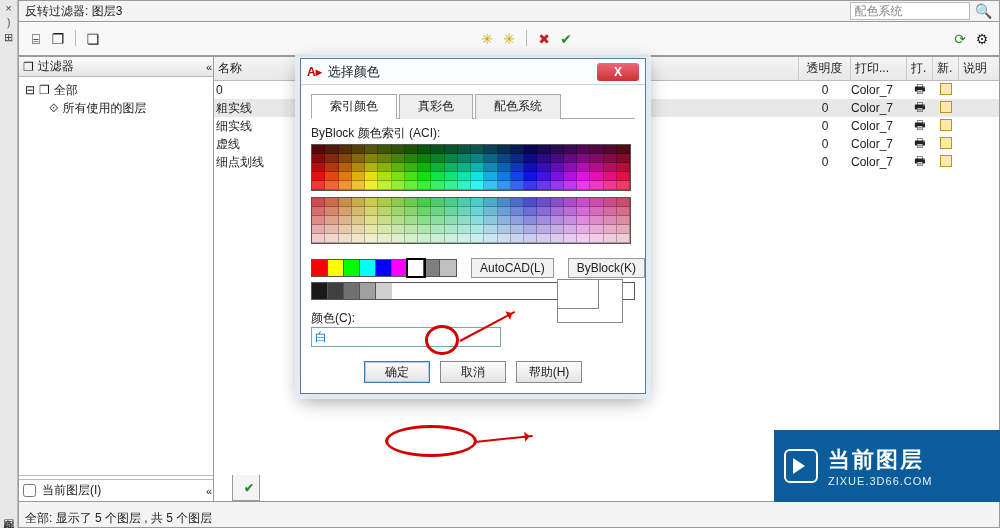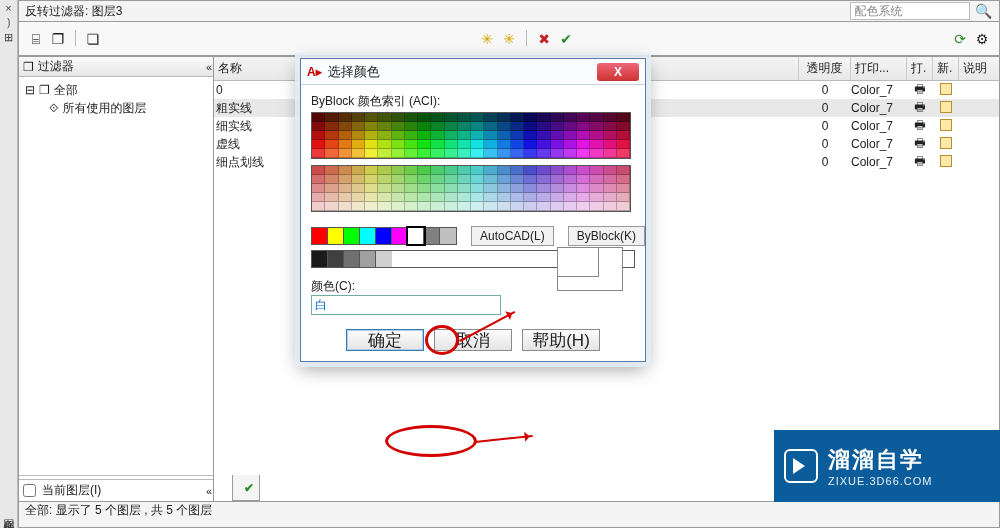--- a/index.html
+++ b/index.html
@@ -51,21 +51,21 @@
   .cell.plot{width:56px;}
   .cell.p{width:26px; text-align:center;}
   .cell.n{width:26px; text-align:center;}
   .cell.desc{width:40px;}
   .layer-icon{display:inline-block;width:14px;height:8px;transform:skewX(-25deg);border:1px solid #6af;background:#cfefff;}
   .check{color:#2a8a2a;font-weight:bold;}
   .prn-icn::before{content:"🖶";font-size:12px;}
   .new-icn{display:inline-block;width:12px;height:12px;background:#ffe9a8;border:1px solid #b7902f;}
 
   
-  .status { position:absolute; left:18px; right:0; bottom:0; height:26px; border:1px solid #9a9a9a; border-top:none; background:#f4f4f4; display:flex; align-items:flex-start; padding-left:6px; font-size:12px; }
+  .status { position:absolute; left:18px; right:0; bottom:0; height:26px; border:1px solid #9a9a9a; border-top:none; background:#f4f4f4; display:flex; align-items:flex-end; padding-left:6px; font-size:12px; }
 
   
   .dialog { position:absolute; left:300px; top:58px; width:346px; background:#fff; border:1px solid #5a7aa8; box-shadow:0 0 0 5px rgba(230,236,244,.9), 0 6px 18px rgba(0,0,0,.4); }
   .dlg-title { height:26px; background:#fafcff; display:flex; align-items:center; padding:0 6px; border-bottom:1px solid #c8d3e0;}
   .dlg-title .a { color:#c00; font-weight:bold; margin-right:6px; }
   .dlg-title .ttl { font-size:13px; }
   .dlg-title .close { margin-left:auto; width:42px; height:18px; border-radius:3px; background:linear-gradient(#e67,#c33); color:#fff; text-align:center; font-weight:bold; font-size:12px; line-height:18px;}
   .dlg-body { padding:8px 10px 10px; }
   .tabs { display:flex; border-bottom:1px solid #aaa; margin-bottom:6px;}
   .tab { padding:3px 18px; border:1px solid #aaa; border-bottom:none; background:#eee; font-size:12px; margin-right:2px; position:relative; top:1px;}
@@ -80,21 +80,21 @@
   .std9 .s:last-child{border-right:none;}
   .dim5 { display:flex; border:1px solid #555;}
   .dim5 .d { width:16px; height:16px; border-right:1px solid #555;}
   .dim5 .d:last-child{border-right:none;}
   .by-btn { padding:2px 8px; border:1px solid #999; background:#f2f2f2; font-size:12px;}
   .clabel { margin-top:10px; font-size:12px;}
   .cval { width:190px; height:20px; border:1px solid #7aa; background:#fff; padding:1px 3px; font-size:12px; color:#06c;}
   .preview { position:absolute; right:22px; bottom:70px; width:66px; height:44px; border:1px solid #888; background:#fff;}
   .preview::before{content:"";position:absolute;left:0;top:0;width:40px;height:28px;border-right:1px solid #888;border-bottom:1px solid #888;}
   .dlg-btns { display:flex; gap:10px; justify-content:center; margin-top:14px;}
-  .btn { width:78px; height:22px; border:1px solid #8a8a8a; background:linear-gradient(#fdfdfd,#e4e4e4); font-size:17px; display:flex; align-items:center; justify-content:center;}
+  .btn { width:66px; height:22px; border:1px solid #8a8a8a; background:linear-gradient(#fdfdfd,#e4e4e4); font-size:12px; display:flex; align-items:center; justify-content:center;}
   .btn.primary { border:1px solid #3c78b4; box-shadow:inset 0 0 0 1px #a8d0f4;}
 
   
   .ell { position:absolute; border:3px solid #d40000; border-radius:50%; pointer-events:none;}
   .arrow { position:absolute; height:2px; background:#d40000; pointer-events:none;}
   .arrow::after{content:"";position:absolute;right:-2px;top:-4px;border:5px solid transparent;border-right-color:#d40000;transform:rotate(180deg);}
 
   
   .wm { position:absolute; right:0; bottom:26px; width:226px; height:72px; background:#0b5c9b; color:#fff; display:flex; align-items:center; gap:10px; padding-left:10px;}
   .wm .play{width:34px;height:34px;border:2px solid #fff;border-radius:6px;display:flex;align-items:center;justify-content:center;}
@@ -244,32 +244,37 @@
     </div>
   </div>
 
   <div class="status">
     <span>全部: 显示了 5 个图层 , 共 5 个图层</span>
   </div>
 
   <div class="wm">
     <div class="play"></div>
     <div>
-      <div class="t1">溜溜自学</div>
+      <div class="t1">当前图层</div>
       <div class="t2">ZIXUE.3D66.COM</div>
     </div>
   </div>
 
   <div class="dialog">
     <div class="dlg-title">
       <span class="a">A▸</span>
       <span class="ttl">选择颜色</span>
       <span class="close">X</span>
     </div>
     <div class="dlg-body">
+      <div class="tabs">
+        <div class="tab active">索引颜色</div>
+        <div class="tab">真彩色</div>
+        <div class="tab">配色系统</div>
+      </div>
       <div class="aci-label">ByBlock 颜色索引 (ACI):</div>
       <div class="grid240" id="aci-top">
           <div class="c" style="background: rgb(85, 7, 7);"></div>
           <div class="c" style="background: rgb(85, 26, 7);"></div>
           <div class="c" style="background: rgb(85, 46, 7);"></div>
           <div class="c" style="background: rgb(85, 65, 7);"></div>
           <div class="c" style="background: rgb(85, 85, 7);"></div>
           <div class="c" style="background: rgb(65, 85, 7);"></div>
           <div class="c" style="background: rgb(46, 85, 7);"></div>
           <div class="c" style="background: rgb(26, 85, 7);"></div>

